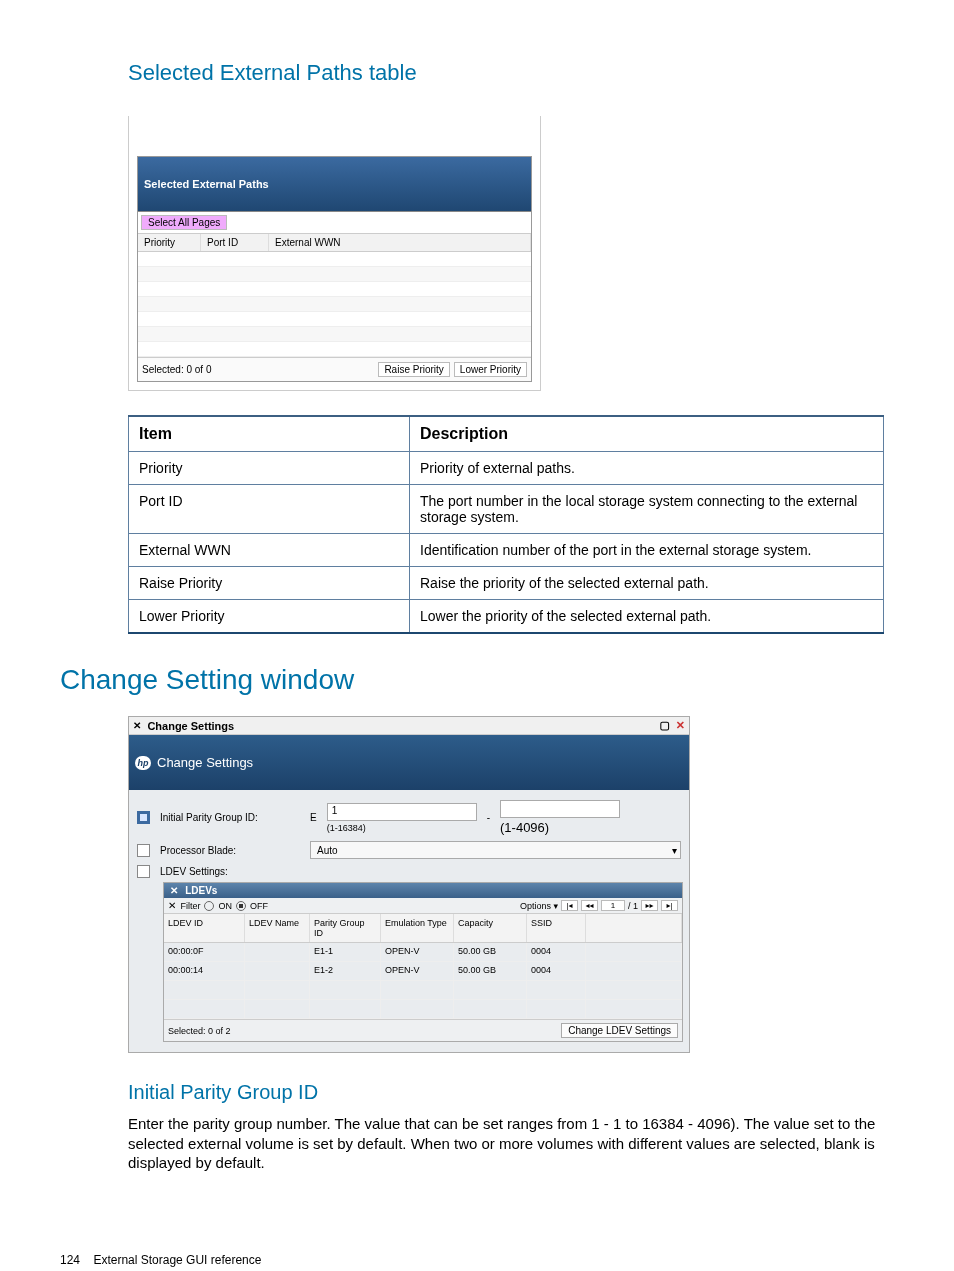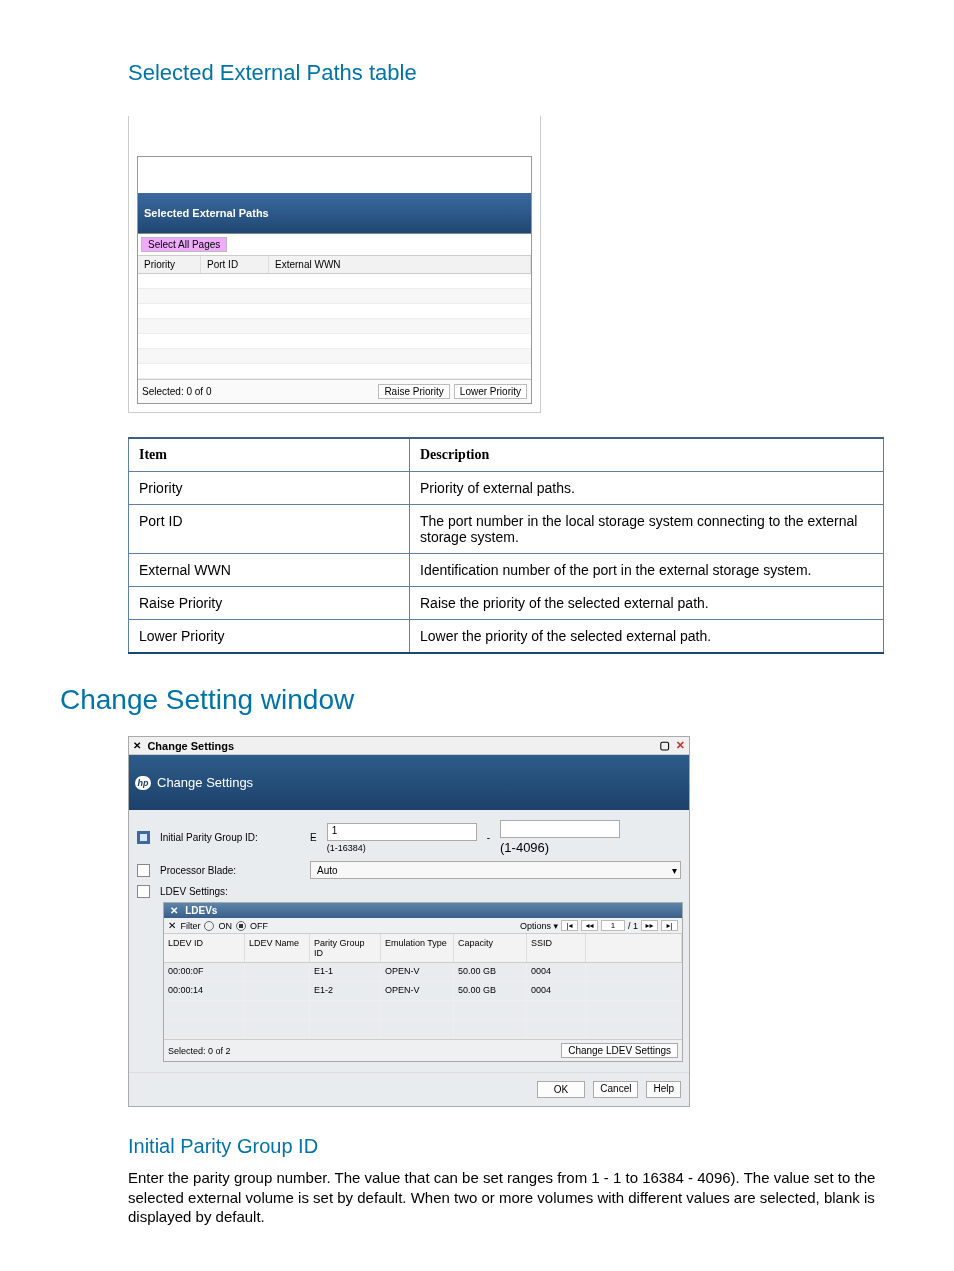--- a/index.html
+++ b/index.html
@@ -46,23 +46,22 @@
     width: 395px;
     background: #fff;
     padding: 40px 8px 8px 8px;
   }
   .mock1-inner { border:1px solid #999; }
   .mock1-title {
     background: linear-gradient(#3b6aa0,#1f4772);
     color:#fff;
     font-size:11px;
     font-weight:bold;
-    padding:14px 6px;
+    padding:21px 6px;
     border-bottom:1px solid #888;
-    margin-top:36px;
   }
   .mock1-subbtn {
     font-size:10px;
     display:inline-block;
     border:1px solid #bbb;
     padding:1px 6px;
     margin:3px;
     background:#f0abfc;
   }
   .mock1-headrow {
@@ -98,22 +97,21 @@
     width: 756px;
   }
   .desc-tbl th, .desc-tbl td {
     border: 1px solid #5f7fa0;
     padding: 8px 10px;
     text-align: left;
     vertical-align: top;
   }
   .desc-tbl th {
     font-weight: bold;
-    font-size: 14px;
-    font-family: Liberation Serif, serif;
+    font-size: 16px;
   }
   .desc-tbl td { font-size:14px; }
   .desc-tbl thead tr { border-top: 2px solid #3c5f82; }
   .desc-tbl { border-top: 2px solid #1c476f; border-bottom: 2px solid #1c476f;}
 
   
   .mock2 {
     margin-left: 68px;
     width: 560px;
     border:1px solid #aaa;
@@ -404,25 +402,20 @@
           <div class="mock2-td tc5"></div>
           <div class="mock2-td tc6"></div>
         <div class="mock2-td tc7"></div>
       </div>
       <div class="mock2-secfoot">
         <span>Selected:  0     of  2</span>
         <span class="mock2-btn">Change LDEV Settings</span>
       </div>
     </div>
   </div>
-  <div class="mock2-footer">
-    <span class="mock2-btn" style="padding:2px 16px;">OK</span>
-    <span class="mock2-btn">Cancel</span>
-    <span class="mock2-btn">Help</span>
-  </div>
 </div>
 
 <div class="h3-style">Initial Parity Group ID</div>
 <p class="body-para">Enter the parity group number. The value that can be set ranges from 1 - 1 to 16384 - 4096). The value set to the selected external volume is set by default. When two or more volumes with different values are selected, blank is displayed by default.</p>
 
 <div class="footer">
   <span>124</span>&nbsp;&nbsp;&nbsp;
   <span>External Storage GUI reference</span>
 </div>
 

